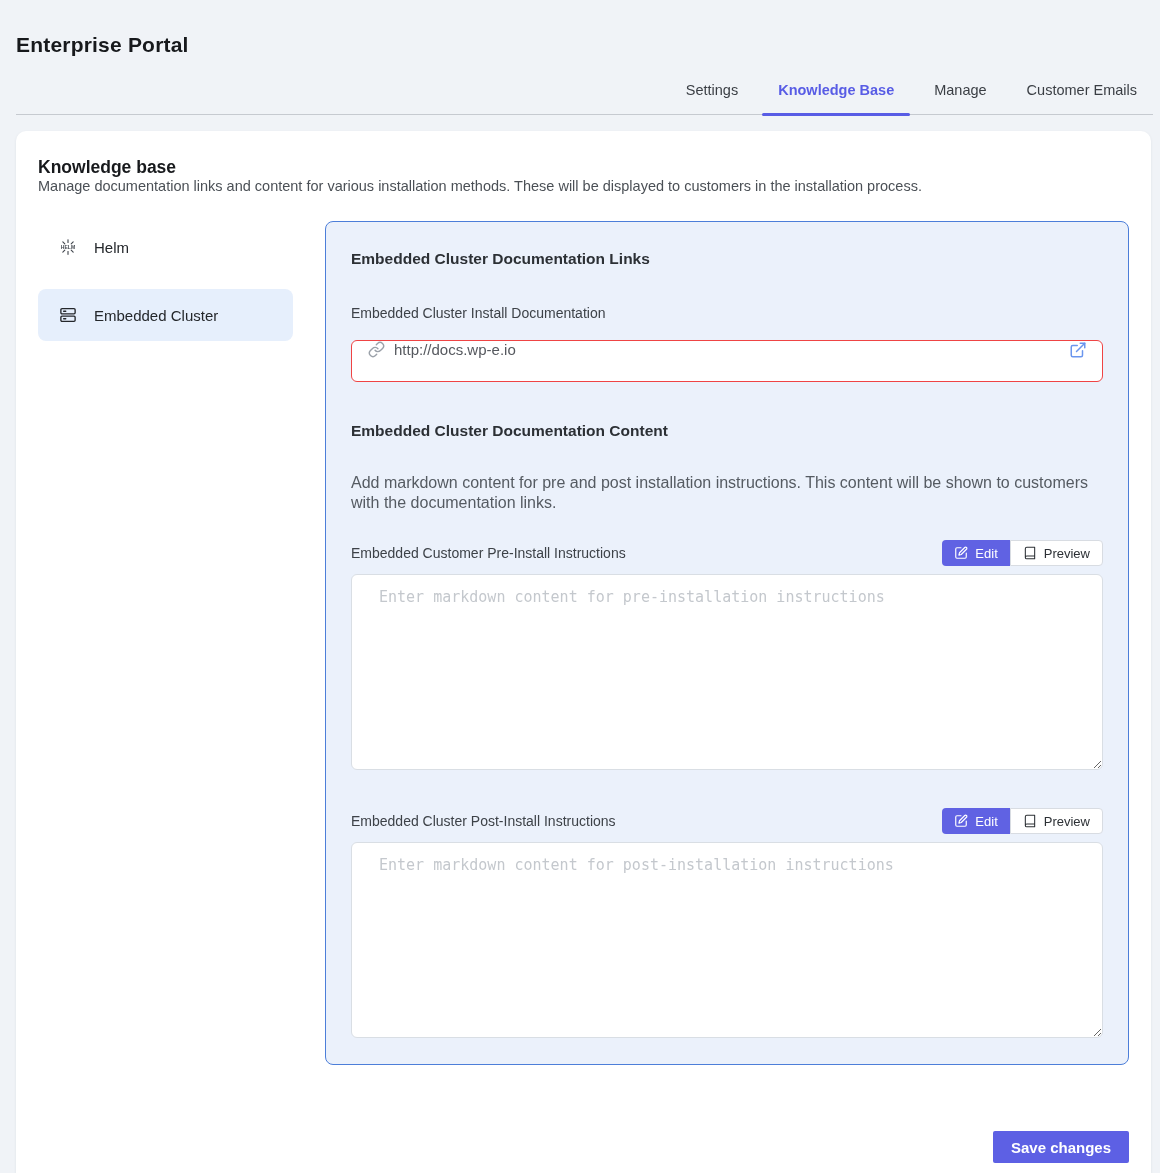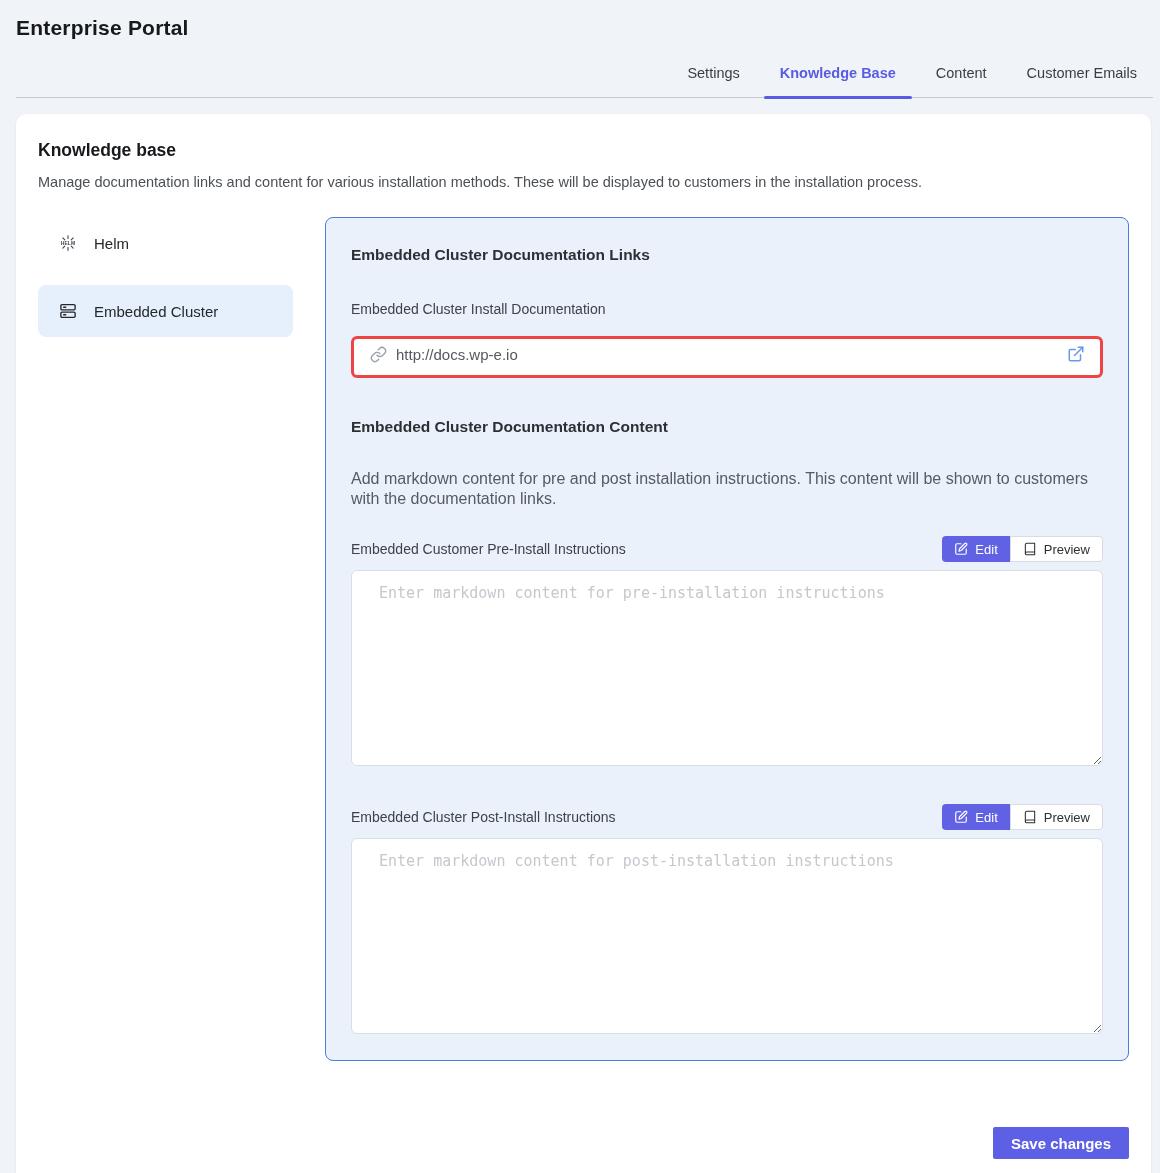--- a/index.html
+++ b/index.html
@@ -3,21 +3,21 @@
 <meta charset="utf-8">
 <style>
   * { margin:0; padding:0; box-sizing:border-box; }
   html,body { width:1160px; height:1173px; overflow:hidden; }
   body {
     background:#f0f3f7;
     font-family:"Liberation Sans","DejaVu Sans",sans-serif;
     color:#1a1d21;
   }
   
-  .app-header { padding:16px 16px 0 16px; }
+  .app-header { padding:33px 16px 0 16px; }
   .app-title { font-size:21px; font-weight:700; letter-spacing:.2px; color:#17191c; }
   .tab-bar {
     display:flex; gap:8px;
     margin:12px 7px 0 16px;
     border-bottom:1px solid #c6cad0;
     justify-content:flex-end;
   }
   .tab {
     padding:13px 16px 16px 16px;
     font-size:14.5px; color:#3a3e44;
@@ -31,21 +31,21 @@
   
   .card {
     margin:16px 9px 0 16px;
     background:#ffffff;
     border-radius:10px;
     box-shadow:0 1px 3px rgba(25,39,62,.08);
     padding:26px 22px 40px 22px;
     height:1200px;
   }
   .card-title { font-size:17.5px; font-weight:700; color:#17191c; }
-  .card-desc { margin-top:13px; font-size:14.5px; color:#4b5056; }
+  .card-desc { font-size:14.5px; color:#4b5056; }
   .content-row { display:flex; gap:32px; margin-top:27px; }
   
   .side-nav { width:255px; flex:none;text-align:center; }
   .nav-item {
     height:52px; display:flex; align-items:center; gap:17px;
     padding-left:21px; border-radius:8px; margin-bottom:16px;
     font-size:15px; font-weight:500; color:#24272b; cursor:pointer;
   }
   .nav-item.selected { background:#e6effc; }
   .nav-icon { width:18px; height:18px; flex:none; display:flex; }
@@ -56,22 +56,22 @@
     background:#ebf1fb;
     border:1px solid #4c7ed9;
     border-radius:8px;
     padding:28px 25px 26px 25px;
   }
   .panel-heading { font-size:15.5px; font-weight:700; color:#2c3035; }
   .field-label { font-size:14px; color:#3d4248; }
   .links-label { margin-top:37px; }
   .url-box {
     margin-top:19px; height:42px; background:#fff;
-    border:3px solid #ef4444; border-radius:6px;
-    display:flex; align-items:flex-end; padding:0 15px 12px 16px;
+    border:1px solid #ef4444; border-radius:6px;
+    display:flex; align-items:flex-start; padding:0 15px 12px 16px;
   }
   .link-icon { width:17px; height:17px; flex:none; display:flex; }
   .url-input {
     flex:1; border:none; outline:none; background:transparent;
     margin-left:9px; font-size:15px; color:#55585e;
     font-family:"Liberation Sans","DejaVu Sans",sans-serif;
   }
   .ext-link-btn { width:18px; height:18px; flex:none; display:flex; cursor:pointer; }
   .content-heading { margin-top:40px; }
   .content-desc {
@@ -116,21 +116,21 @@
 </head>
 <body>
 
 <div class="app-header">
   <div class="app-title">Enterprise Portal</div>
 </div>
 
 <div class="tab-bar">
   <div class="tab">Settings</div>
   <div class="tab active">Knowledge Base</div>
-  <div class="tab">Content</div>
+  <div class="tab">Manage</div>
   <div class="tab">Customer Emails</div>
 </div>
 
 <div class="card">
   <div class="card-title">Knowledge base</div>
   <div class="card-desc">Manage documentation links and content for various installation methods. These will be displayed to customers in the installation process.</div>
 
   <div class="content-row">
 
     <div class="side-nav">

